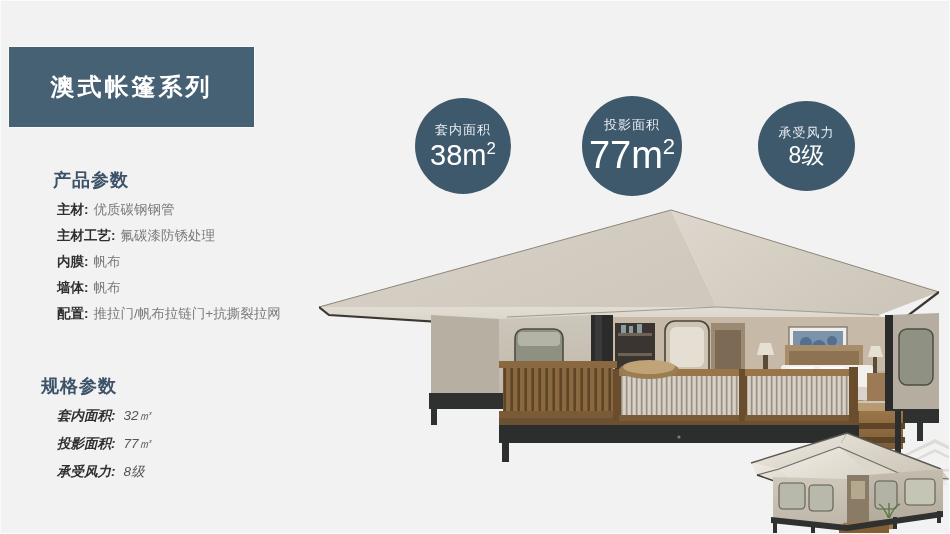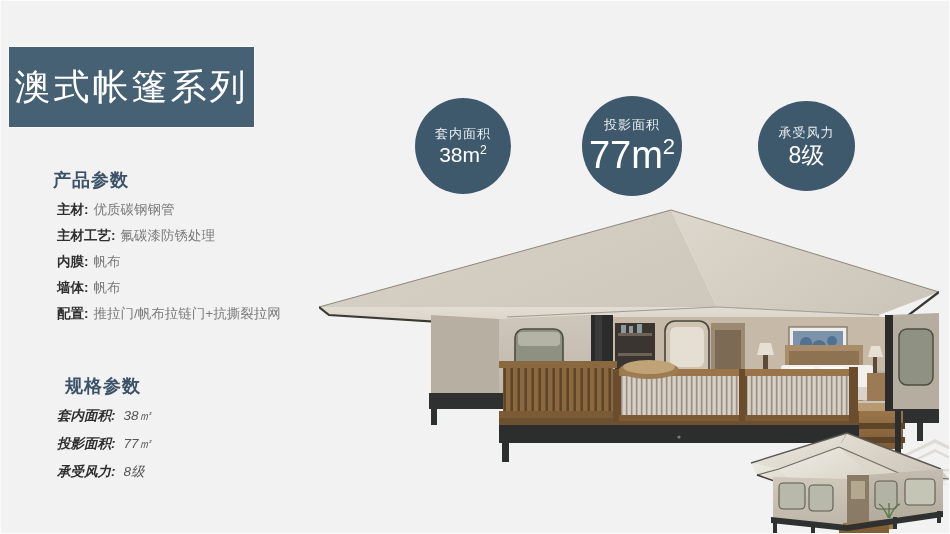--- a/index.html
+++ b/index.html
@@ -26,37 +26,37 @@
     width: 245px;
     height: 80px;
     background: #466074;
     box-shadow: 0 0 0 1px rgba(255,255,255,0.55);
     display: flex;
     align-items: center;
     justify-content: center;
   }
   #title-banner .title-text {
     color: #ffffff;
-    font-size: 36px;
-    font-weight: 400;
+    font-size: 24px;
+    font-weight: 700;
     letter-spacing: 3px;
     white-space: nowrap;
   }
 
   
   .section-heading {
     position: absolute;
     color: #3b5268;
     font-size: 18px;
     font-weight: 700;
     letter-spacing: 1px;
     white-space: nowrap;
   }
   #product-heading { left: 52px; top: 167px; }
-  #spec-heading    { left: 64px; top: 373px; }
+  #spec-heading    { left: 40px; top: 373px; }
 
   .param-list {
     position: absolute;
     left: 56px;
     margin: 0;
     padding: 0;
     list-style: none;
   }
   #product-list { top: 200px; }
   #spec-list    { top: 406px; }
@@ -102,21 +102,21 @@
     margin-bottom: 1px;
     color: #e8edf1;
   }
   .stat-badge .stat-value {
     font-size: 27px;
     font-weight: 400;
     line-height: 1.05;
     letter-spacing: 0px;
   }
   #badge-indoor  { left: 414px; top: 97px;  width: 96px;  height: 96px; }
-  #badge-indoor .stat-value  { font-size: 21px; }
+  #badge-indoor .stat-value  { font-size: 29px; }
   #badge-project { left: 581px; top: 95px;  width: 100px; height: 100px; }
   #badge-project .stat-value { font-size: 38px; }
   #badge-wind    { left: 757px; top: 100px; width: 97px;  height: 90px; }
   #badge-wind .stat-value { font-size: 23px; }
   .stat-value .sup {
     font-size: 0.58em;
     vertical-align: super;
   }
 
   
@@ -186,21 +186,21 @@
       <span class="param-label">配置:</span>
       <span class="param-value">推拉门/帆布拉链门+抗撕裂拉网</span>
     </li>
   </ul>
 
   <div class="section-heading" id="spec-heading">规格参数</div>
 
   <ul class="param-list" id="spec-list">
     <li class="param-row">
       <span class="param-label">套内面积:</span>
-      <span class="param-value">38㎡</span>
+      <span class="param-value">32㎡</span>
     </li>
     <li class="param-row">
       <span class="param-label">投影面积:</span>
       <span class="param-value">77㎡</span>
     </li>
     <li class="param-row">
       <span class="param-label">承受风力:</span>
       <span class="param-value">8级</span>
     </li>
   </ul>

